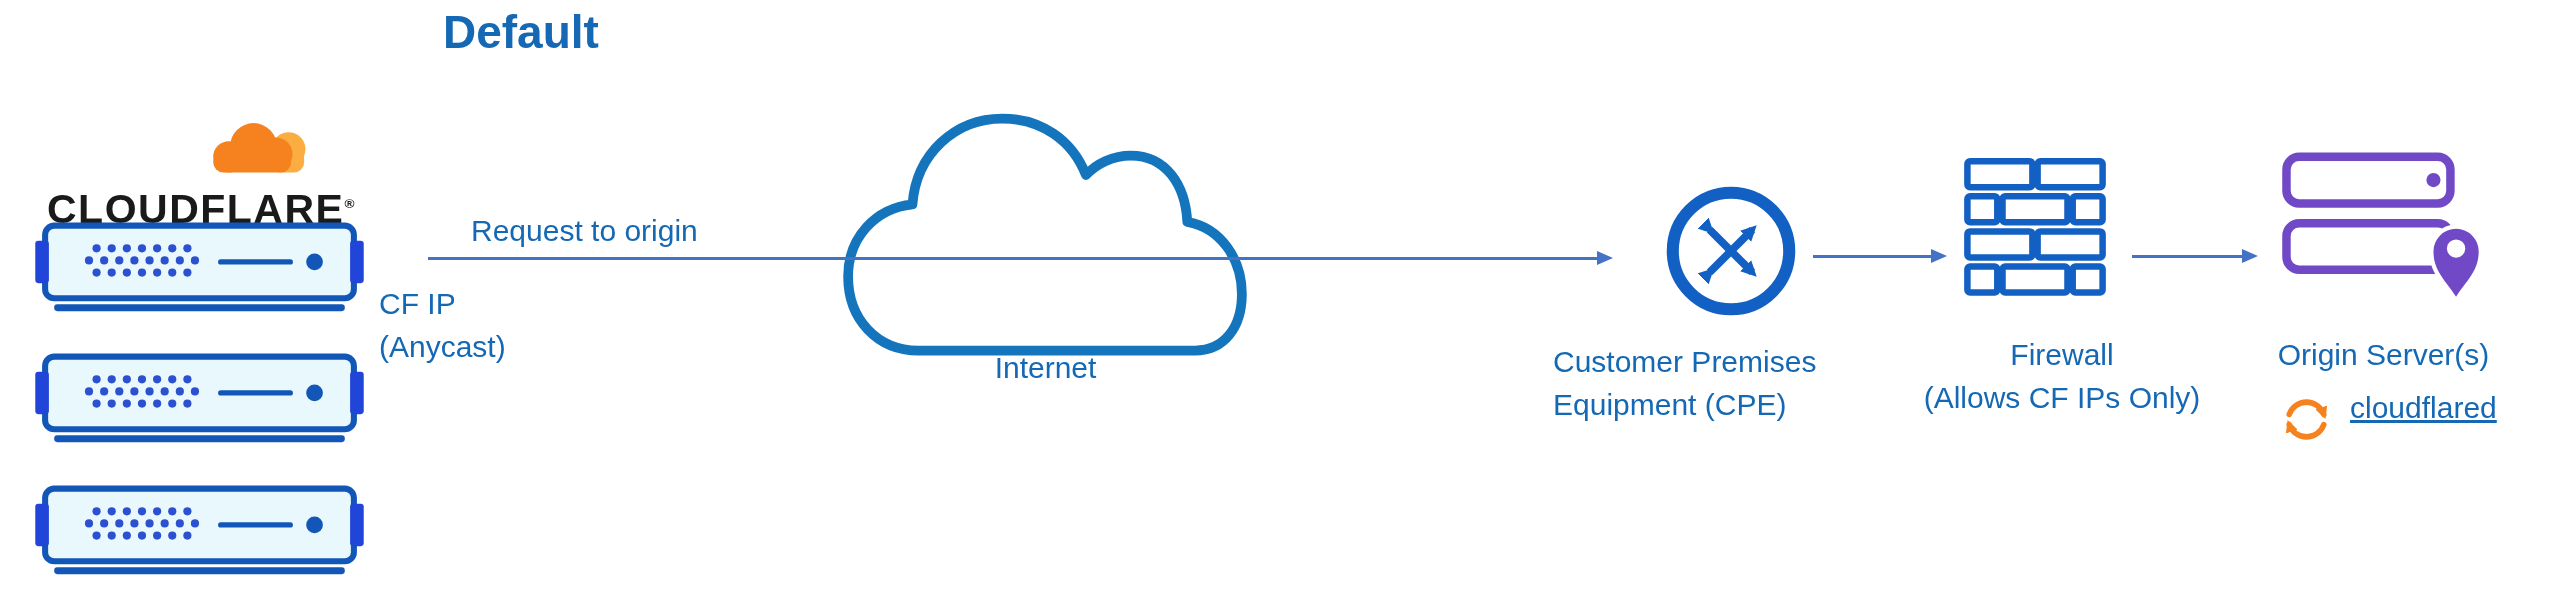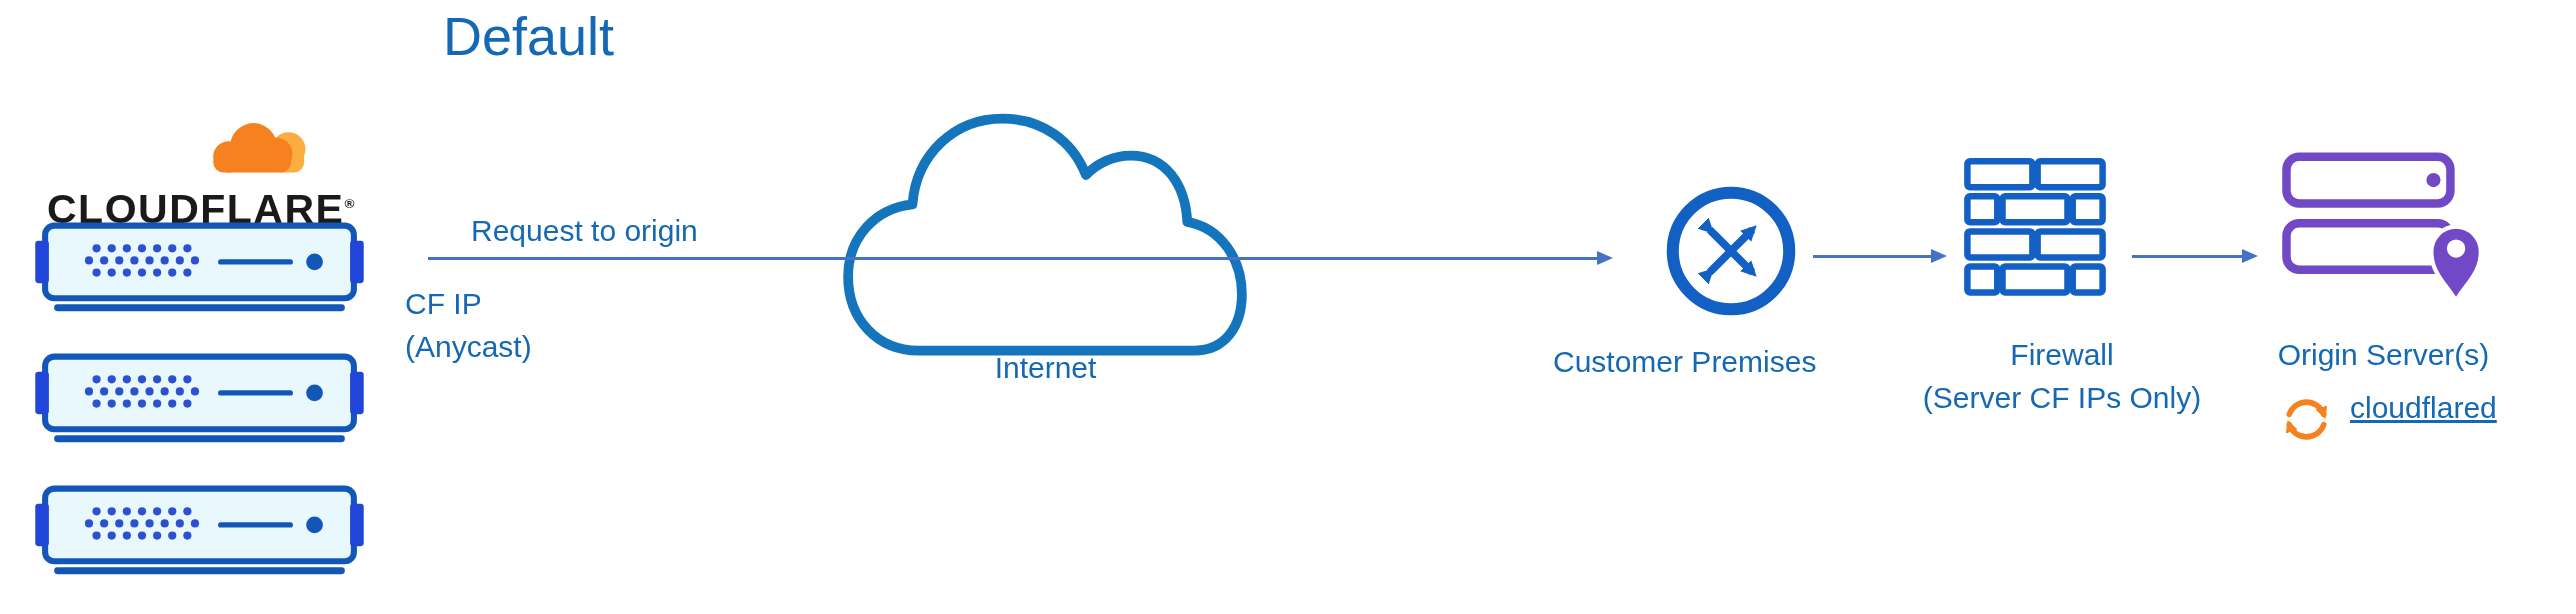--- a/index.html
+++ b/index.html
@@ -15,22 +15,22 @@
   .label {
     position: absolute;
     color: var(--text-blue);
     font-size: 30px;
     line-height: 43px;
   }
   .center { text-align: center; }
   .title {
     position: absolute;
     color: var(--text-blue);
-    font-size: 54px;
-    font-weight: 400;
+    font-size: 46px;
+    font-weight: 700;
     text-align: center;
   }
   .wordmark {
     position: absolute;
     color: var(--wordmark-black);
     font-size: 41px;
     font-weight: 800;
     letter-spacing: 1.5px;
     white-space: nowrap;
   }
@@ -134,55 +134,56 @@
            C 283 80, 300 72, 318 72
            C 354 72, 374 102, 376 140
            C 410 146, 432 178, 432 214
            C 432 248, 414 272, 384 272
            Z" style="fill:#ffffff;stroke:var(--cloud-blue);stroke-width:10;stroke-linejoin:round;stroke-linecap:round"></path>
 </svg>
 <div class="label center" style="left:894px; top:306px; width:303px;margin-top:40px;">Internet</div>
 
 <div class="arrow" style="left:428px; top:257px; width:1169px;"></div>
 <div class="label" style="left:471px; top:214px; line-height:33px;">Request to origin</div>
-<div class="label" style="left:405px; top:282px;">
+<div class="label" style="left:379px; top:282px;">
   <div>CF IP</div>
   <div>(Anycast)</div>
 </div>
 
 <svg class="abs" style="left:1660px; top:180px;" width="142" height="142" viewBox="0 0 100 100">
   <circle cx="50" cy="50" r="41" style="fill:#ffffff;stroke:var(--icon-blue);stroke-width:8.5"></circle>
   <g style="stroke:var(--icon-blue);stroke-width:5.5">
     <line x1="35" y1="65" x2="65" y2="35" marker-start="url(#ah-blue)" marker-end="url(#ah-blue)"></line>
     <line x1="35" y1="35" x2="65" y2="65" marker-start="url(#ah-blue)" marker-end="url(#ah-blue)"></line>
   </g>
 </svg>
 <div class="label" style="left:1553px; top:340px;">
   <div>Customer Premises</div>
+  <div>Equipment (CPE)</div>
 </div>
 
 <div class="arrow" style="left:1813px; top:255px; width:118px;"></div>
 
 <svg class="abs" style="left:1957px; top:157px;" width="156" height="141" viewBox="0 0 120 108">
   <g style="fill:#ffffff;stroke:var(--icon-blue);stroke-width:5;stroke-linejoin:round">
     <rect x="8" y="3" width="50" height="20" rx="2"></rect>
     <rect x="62" y="3" width="50" height="20" rx="2"></rect>
     <rect x="8" y="30" width="23" height="20" rx="2"></rect>
     <rect x="35" y="30" width="50" height="20" rx="2"></rect>
     <rect x="89" y="30" width="23" height="20" rx="2"></rect>
     <rect x="8" y="57" width="50" height="20" rx="2"></rect>
     <rect x="62" y="57" width="50" height="20" rx="2"></rect>
     <rect x="8" y="84" width="23" height="20" rx="2"></rect>
     <rect x="35" y="84" width="50" height="20" rx="2"></rect>
     <rect x="89" y="84" width="23" height="20" rx="2"></rect>
   </g>
 </svg>
 <div class="label center" style="left:1873px; top:333px; width:378px;">
   <div>Firewall</div>
-  <div>(Server CF IPs Only)</div>
+  <div>(Allows CF IPs Only)</div>
 </div>
 
 <div class="arrow" style="left:2132px; top:255px; width:110px;"></div>
 
 <svg class="abs" style="left:2278px; top:148px;" width="212" height="156" viewBox="0 0 150 110">
   <g style="fill:#ffffff;stroke:var(--purple);stroke-width:6;stroke-linejoin:round">
     <rect x="6" y="6" width="116" height="33" rx="9"></rect>
     <rect x="6" y="53" width="116" height="33" rx="9"></rect>
   </g>
   <circle cx="110" cy="22.5" r="5" style="fill:var(--purple)"></circle>

